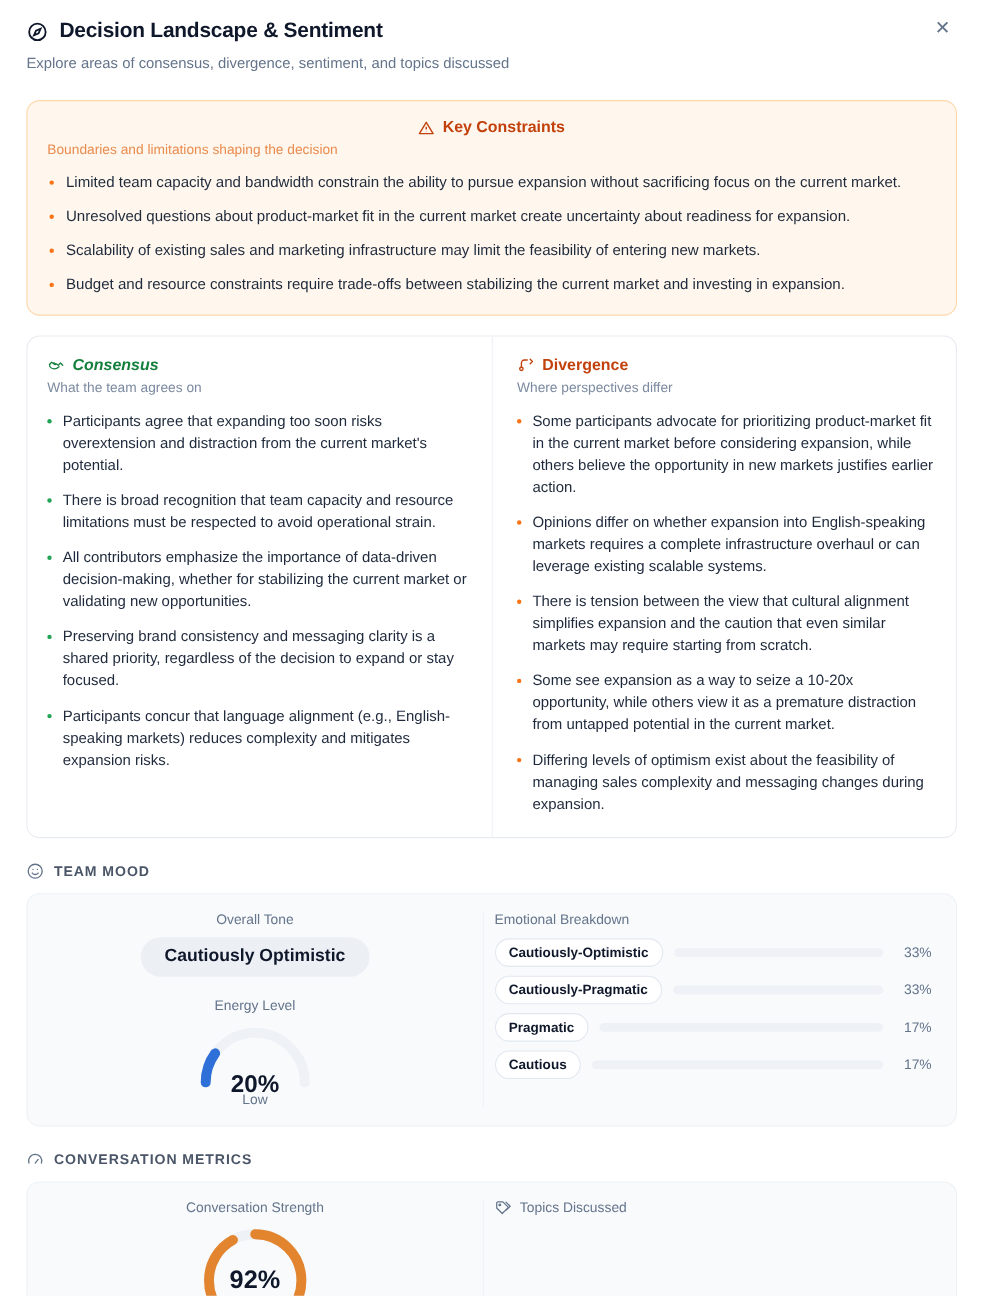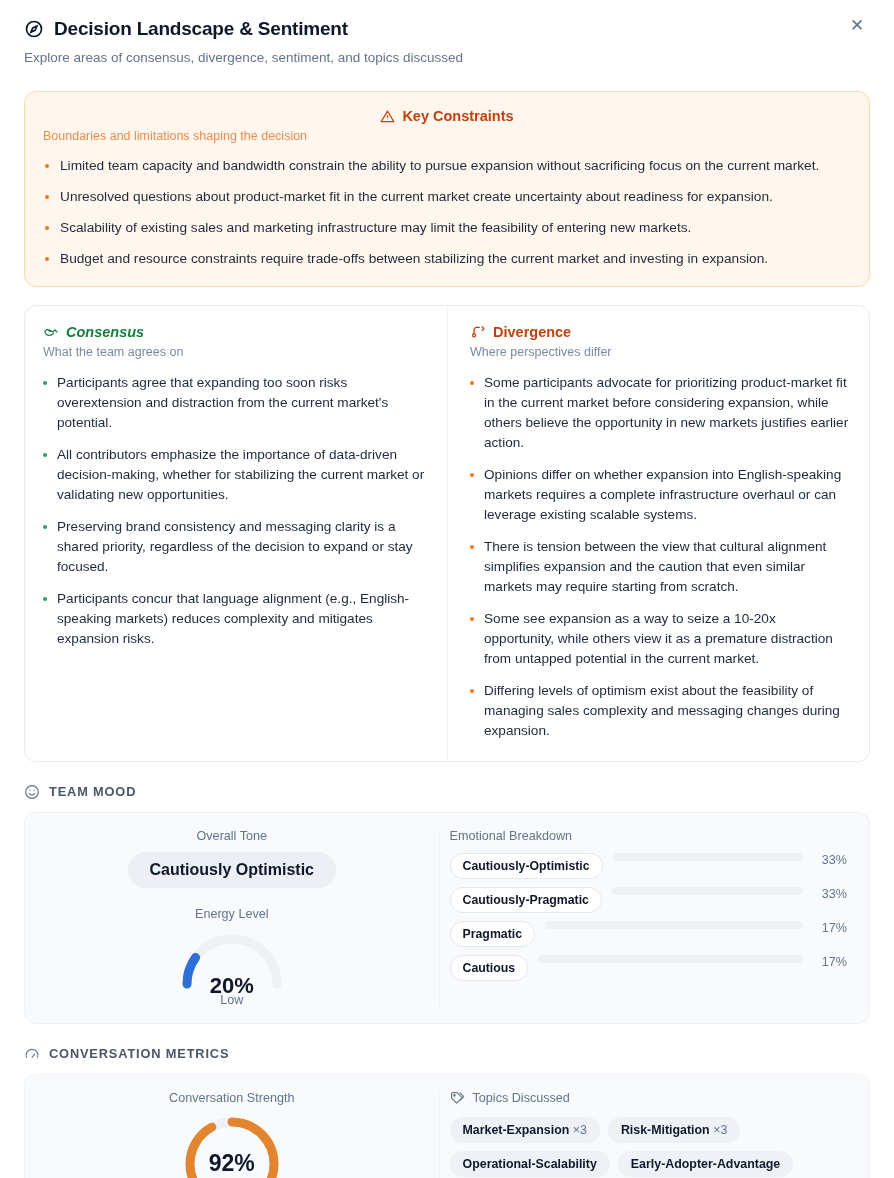--- a/index.html
+++ b/index.html
@@ -105,21 +105,21 @@
   }
   .energy-lbl { margin-top: 19px; }
   .gauge-wrap { margin-top: 6px; position: relative; width: 110px; height: 62px; }
   .gauge-val {
     position: absolute; left: 0; right: 0; top: 46px; text-align: center;
     font-size: 22px; font-weight: bold; color: #0f172a;
   }
   .gauge-cap { margin-top: 4px; font-size: 12.6px; color: #64748b; text-align: center; }
 
   .eb-title { font-size: 12.6px; color: #64748b; margin-bottom: 10px; }
-  .eb-row { display: flex; align-items: flex-start; margin-bottom: 8px; }
+  .eb-row { display: flex; align-items: center; margin-bottom: 8px; }
   .eb-chip {
     background: #ffffff; border: 1px solid #e2e8f0; border-radius: 20px;
     padding: 5px 12px; font-size: 12.3px; font-weight: bold; color: #0f172a;
     white-space: nowrap;
   }
   .eb-track {
     flex: 1; height: 8px; background: #eef1f6; border-radius: 5px; margin: 0 10px;
     position: relative; overflow: hidden;
   }
   .eb-fill { height: 100%; background: #8287d4; border-radius: 5px; }
@@ -200,20 +200,21 @@
             <path d="M3 11l3-3 4 3 2-1 3 2 3-3 3 3"></path>
             <path d="M3 11c0 3.5 3 6 6.5 6 3 0 5-1.5 6.5-3"></path>
             <path d="M9 8.5l2.5 2.5"></path>
           </svg>
         </span>
         <span class="cd-title green">Consensus</span>
       </div>
       <div class="cd-sub">What the team agrees on</div>
       <ul class="cd-list green">
         <li>Participants agree that expanding too soon risks overextension and distraction from the current market's potential.</li>
+        <li>There is broad recognition that team capacity and resource limitations must be respected to avoid operational strain.</li>
         <li>All contributors emphasize the importance of data-driven decision-making, whether for stabilizing the current market or validating new opportunities.</li>
         <li>Preserving brand consistency and messaging clarity is a shared priority, regardless of the decision to expand or stay focused.</li>
         <li>Participants concur that language alignment (e.g., English-speaking markets) reduces complexity and mitigates expansion risks.</li>
       </ul>
     </div>
     <div class="cd-col right">
       <div class="cd-head">
         <span class="cd-ico orange">
           <svg viewBox="0 0 24 24" fill="none" stroke="currentColor" stroke-width="1.9" width="16" height="16" stroke-linecap="round" stroke-linejoin="round">
             <circle cx="6" cy="17" r="2.3"></circle>
@@ -311,23 +312,16 @@
       <div class="topics-head">
         <span class="tag-ico">
           <svg viewBox="0 0 24 24" fill="none" stroke="currentColor" stroke-width="1.8" width="15" height="15" stroke-linejoin="round">
             <path d="M2.5 11.5V4.5a2 2 0 0 1 2-2h7l8 8-9 9z"></path>
             <circle cx="7" cy="7" r="1.2"></circle>
             <path d="M15.5 2.5l6.5 6.5-6 6"></path>
           </svg>
         </span>
         <span class="topics-title">Topics Discussed</span>
       </div>
-      <div class="tag-list">
-        <span class="tag"><span>Market-Expansion</span> <span class="cnt">×3</span></span>
-        <span class="tag"><span>Risk-Mitigation</span> <span class="cnt">×3</span></span>
-        <span class="tag"><span>Operational-Scalability</span><span class="cnt"></span></span>
-        <span class="tag"><span>Early-Adopter-Advantage</span><span class="cnt"></span></span>
-
-      </div>
     </div>
   </div>
 
 </div>
 
 </body></html>

